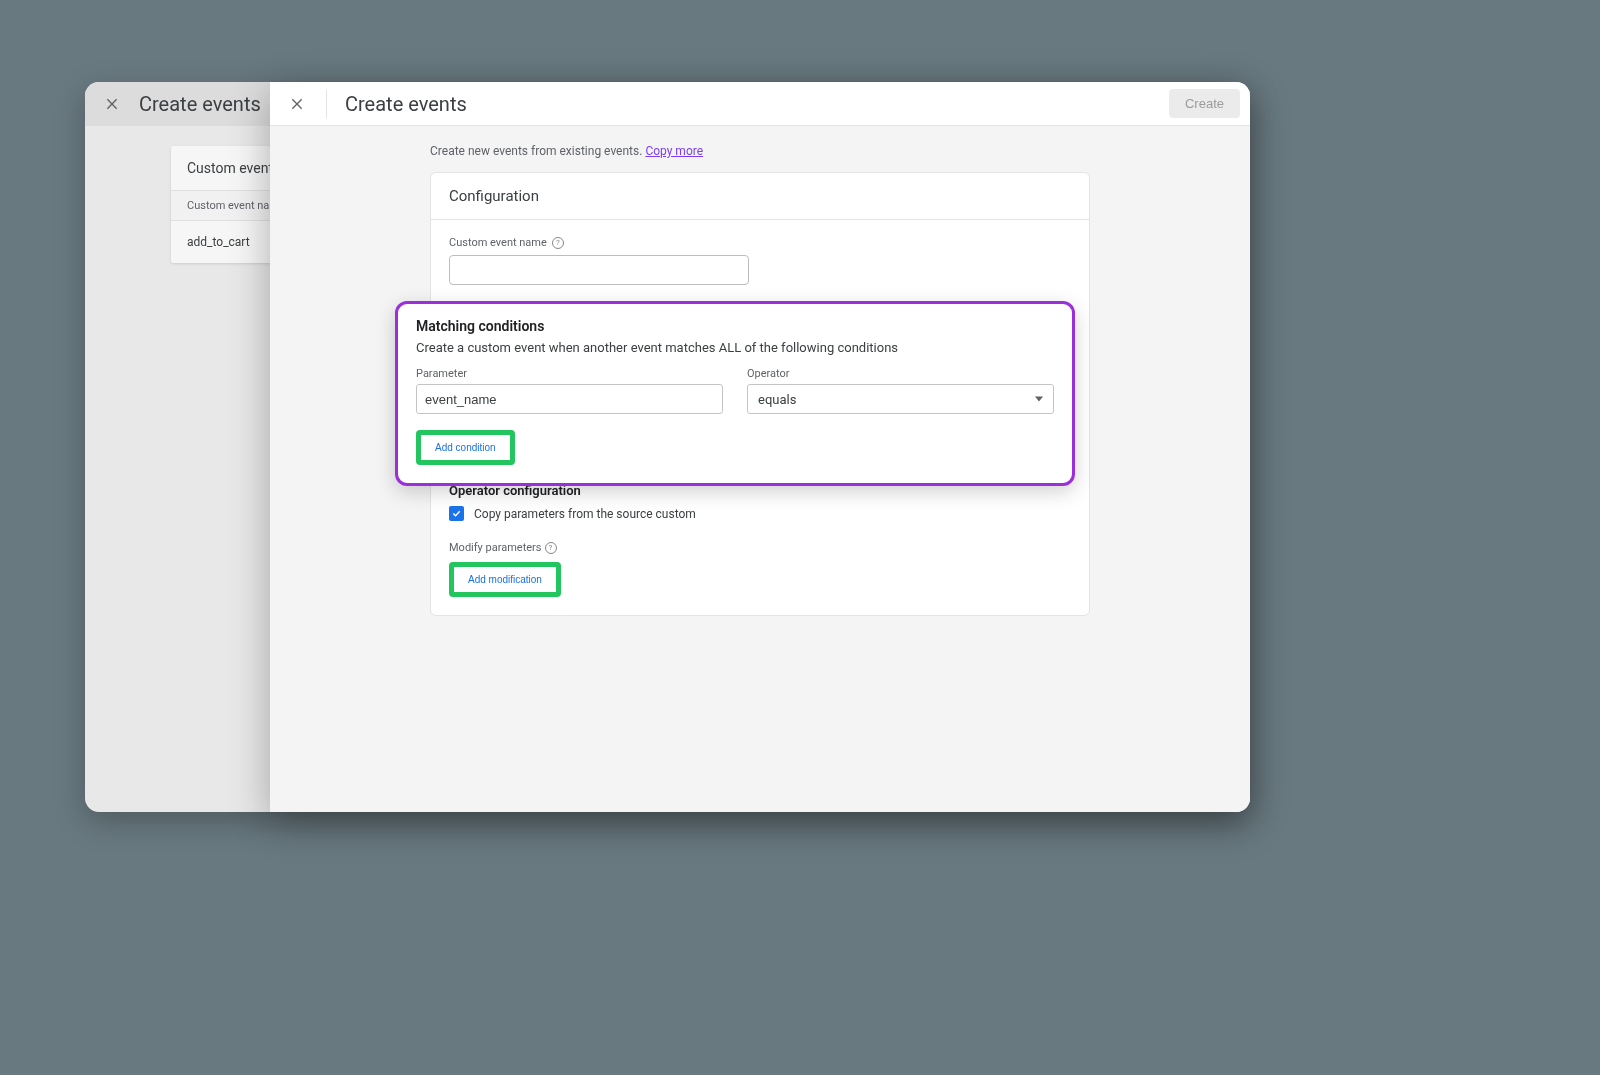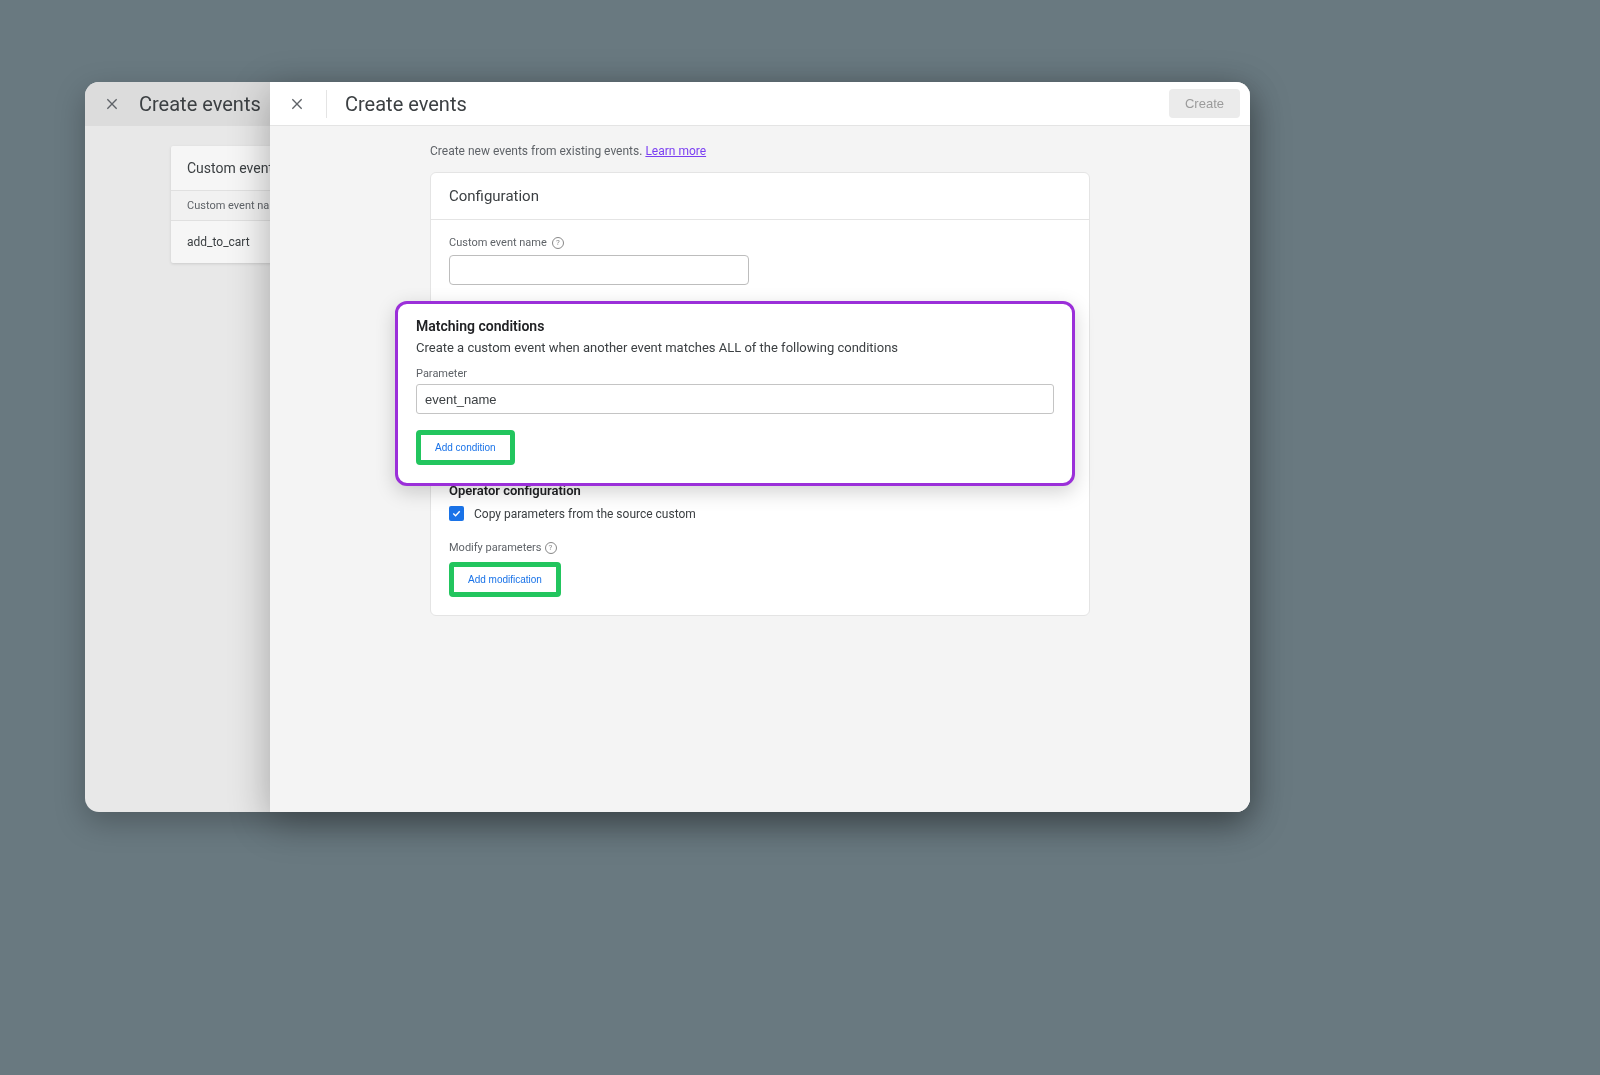--- a/index.html
+++ b/index.html
@@ -309,21 +309,21 @@
       <svg viewBox="0 0 24 24" width="16" height="16">
           <path d="M5 5 L19 19 M19 5 L5 19" stroke="#5f6368" stroke-width="2" fill="none"></path>
         </svg>
     </div>
     <div class="front-title">Create events</div>
     <button class="create-btn">Create</button>
   </div>
 
   <div class="front-body">
     <div class="intro-line">
-      <span>Create new events from existing events. </span><a href="#">Learn more</a>
+      <span>Create new events from existing events. </span><a href="#">Copy more</a>
     </div>
 
     <div class="config-card">
       <div class="config-head">Configuration</div>
 
       <div class="field-block">
         <div class="field-label">
           <span>Custom event name</span>
           <span class="help-icon">?</span>
         </div>
@@ -332,20 +332,26 @@
 
       <div style="position:relative;">
         <div class="highlight-wrap">
           <div class="hc-title">Matching conditions</div>
           <div class="hc-sub">Create a custom event when another event matches ALL of the following conditions</div>
           <div class="cond-row">
             <div class="cond-col" style="flex:1">
               <div class="cond-label">Parameter</div>
               <input class="cond-input" type="text" value="event_name" style="">
             </div>
+            <div class="cond-col" style="flex:1">
+              <div class="cond-label">Operator</div>
+              <div class="cond-select">
+                <span>equals</span>
+              </div>
+            </div>
           </div>
           <button class="btn-outline">Add condition</button>
         </div>
       </div>
 
       <div class="placeholder-gap"></div>
 
       <div class="section-title">Operator configuration</div>
       <div class="check-row">
         <div class="checkbox">

